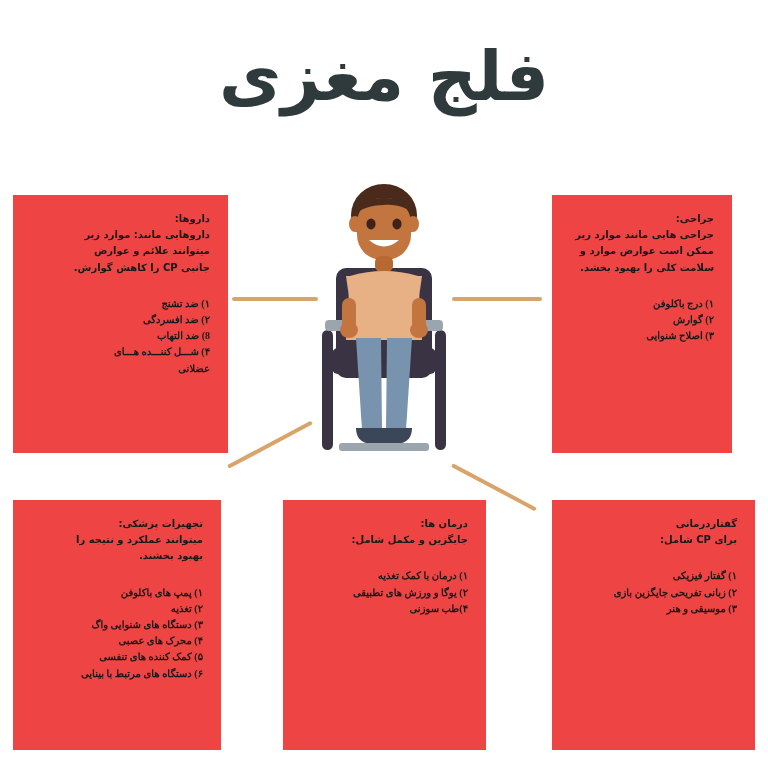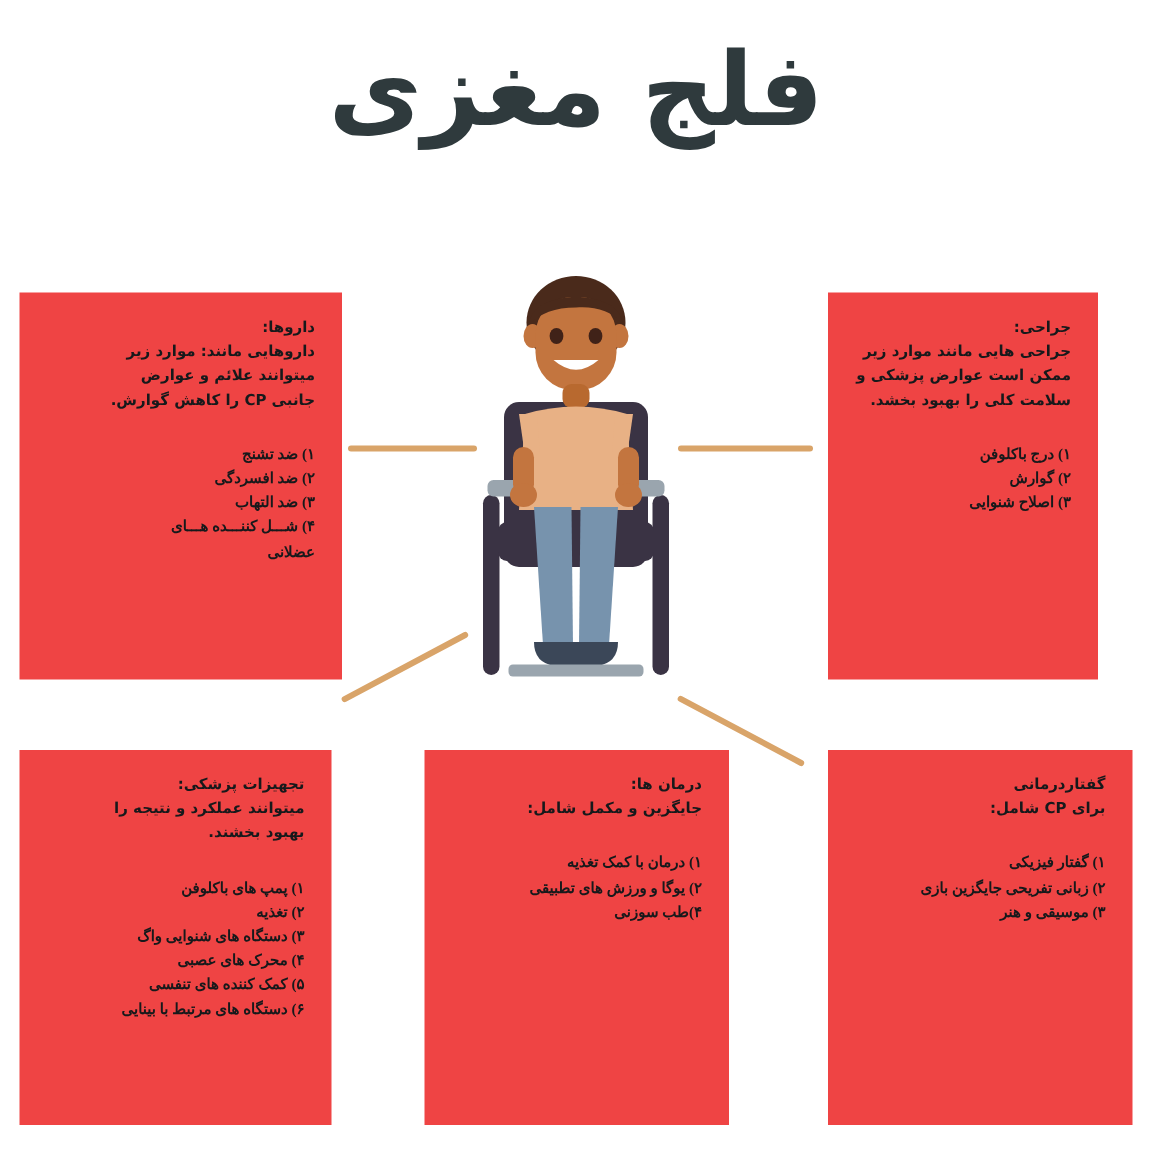--- a/index.html
+++ b/index.html
@@ -19,21 +19,21 @@
     position: relative;
     width: 768px;
     height: 768px;
     background: #ffffff;
   }
 
   
   .title {
     position: absolute;
     left: 0;
-    top: 22px;
+    top: 38px;
     width: 768px;
     text-align: center;
     font-size: 68px;
     font-weight: 700;
     color: #2f3a3d;
     letter-spacing: 0px;
     line-height: 1.15;
     direction: rtl;
   }
 
@@ -166,30 +166,30 @@
 
   <div class="box" id="box-medications">
     <div class="head">داروها:</div>
     <div class="intro">داروهایی مانند: موارد زیر</div>
     <div class="intro">میتوانند علائم و عوارض</div>
     <div class="intro">جانبی CP را کاهش گوارش.</div>
     <div class="gap"></div>
     <ul class="list">
       <li>۱) ضد تشنج</li>
       <li>۲) ضد افسردگی</li>
-      <li>۳) ضد التهاب</li>
+      <li>8) ضد التهاب</li>
       <li>۴) شـــل کننـــده هـــای</li>
       <li>عضلانی</li>
     </ul>
   </div>
 
   <div class="box" id="box-surgery">
     <div class="head">جراحی:</div>
     <div class="intro">جراحی هایی مانند موارد زیر</div>
-    <div class="intro">ممکن است عوارض پزشکی و</div>
+    <div class="intro">ممکن است عوارض موارد و</div>
     <div class="intro">سلامت کلی را بهبود بخشد.</div>
     <div class="gap"></div>
     <ul class="list">
       <li>۱) درج باکلوفن</li>
       <li>۲) گوارش</li>
       <li>۳) اصلاح شنوایی</li>
 
     </ul>
 
   </div>

